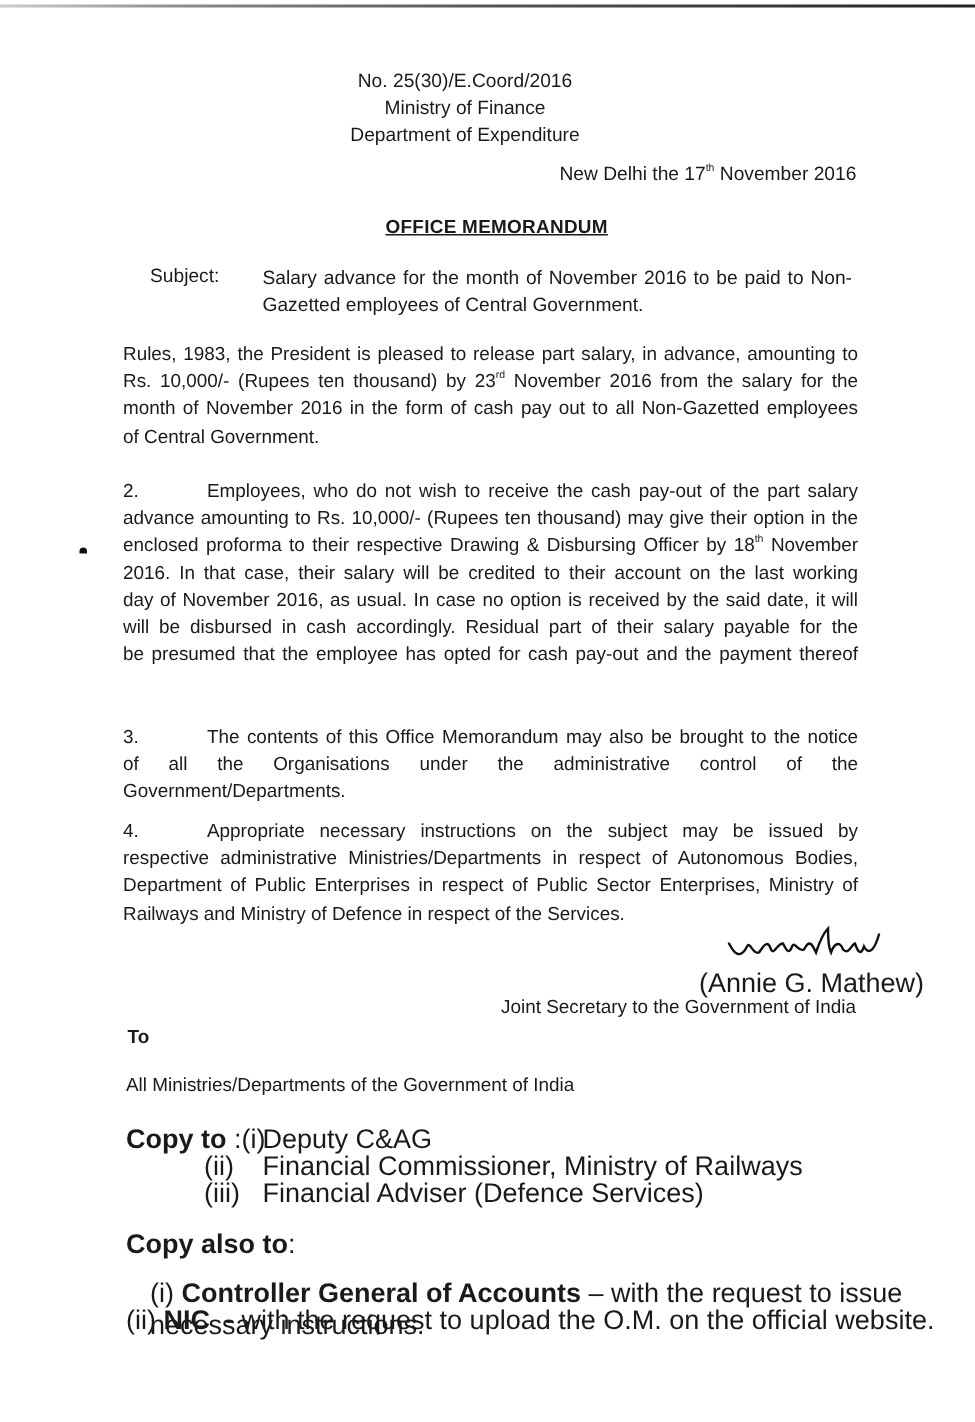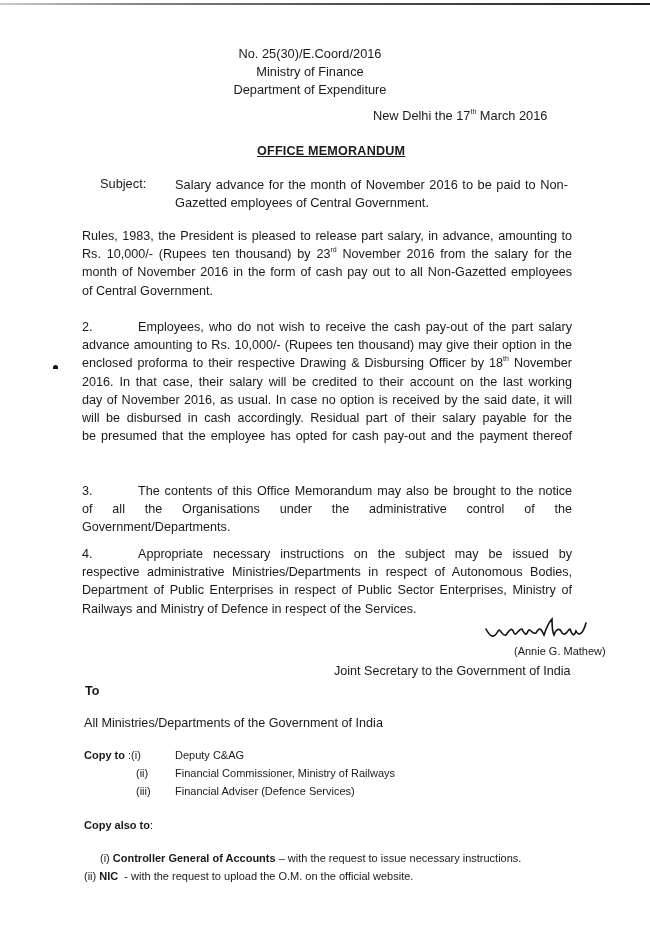--- a/index.html
+++ b/index.html
@@ -17,42 +17,42 @@
   .memo-title { position: absolute; left: 257px; top: 144px; font-weight: bold; font-size: 12.6px; text-decoration: underline; letter-spacing: 0.2px; }
   .subj-label { position: absolute; left: 100px; top: 176px; font-size: 12.8px; }
   .subj-text { position: absolute; left: 175px; top: 176px; width: 393px; font-size: 12.8px; line-height: 17.5px; }
   .para { position: absolute; left: 82px; width: 490px; font-size: 12.6px; line-height: 18.2px; text-align: justify; }
   .para .line { display: block; text-align: justify; text-align-last: justify; white-space: nowrap; }
   .para .line.last { text-align-last: left; }
   .para sup { font-size: 7px; line-height: 0; vertical-align: 6px; }
   .num-tab { display: inline-block; width: 44px; }
   .indent { display: inline-block; width: 56px; }
   .signature { position: absolute; left: 482px; top: 615px; width: 110px; height: 30px; }
-  .sig-name { position: absolute; left: 466px; top: 645px; font-size: 11px; margin-left: 48px; }
+  .sig-name { position: absolute; left: 466px; top: 645px; font-size: 18px; }
   .sig-desig { position: absolute; left: 334px; top: 664px; font-size: 12.6px; }
   .to-label { position: absolute; left: 85px; top: 684px; font-weight: bold; font-size: 12.6px; }
   .to-line { position: absolute; left: 84px; top: 716px; font-size: 12.6px; }
-  .copy-row { position: absolute; font-size: 11px; }
+  .copy-row { position: absolute; font-size: 18px; }
   .b { font-weight: bold; }
 </style>
 </head>
 <body>
 
 <div class="top-edge"></div>
 <div class="punch"></div>
 
 <div class="doc">
 
   <div class="header-block">
     <div>No. 25(30)/E.Coord/2016</div>
     <div>Ministry of Finance</div>
     <div>Department of Expenditure</div>
   </div>
 
-  <div class="date"><span>New Delhi the 17</span><sup>th</sup><span> March 2016</span></div>
+  <div class="date"><span>New Delhi the 17</span><sup>th</sup><span> November 2016</span></div>
 
   <div class="memo-title">OFFICE MEMORANDUM</div>
 
   <div class="subj-label b" style="font-weight:normal">Subject:</div>
   <div class="subj-text" style="text-align:justify">Salary advance for the month of November 2016 to be paid to Non-Gazetted employees of Central Government.</div>
 
   <div class="para" style="top:227px;">
     <span class="line">Rules, 1983, the President is pleased to release part salary, in advance, amounting to</span>
     <span class="line"><span>Rs. 10,000/- (Rupees ten thousand) by 23</span><sup>rd</sup><span> November 2016 from the salary for the</span></span>
     <span class="line">month of November 2016 in the form of cash pay out to all Non-Gazetted employees</span>

